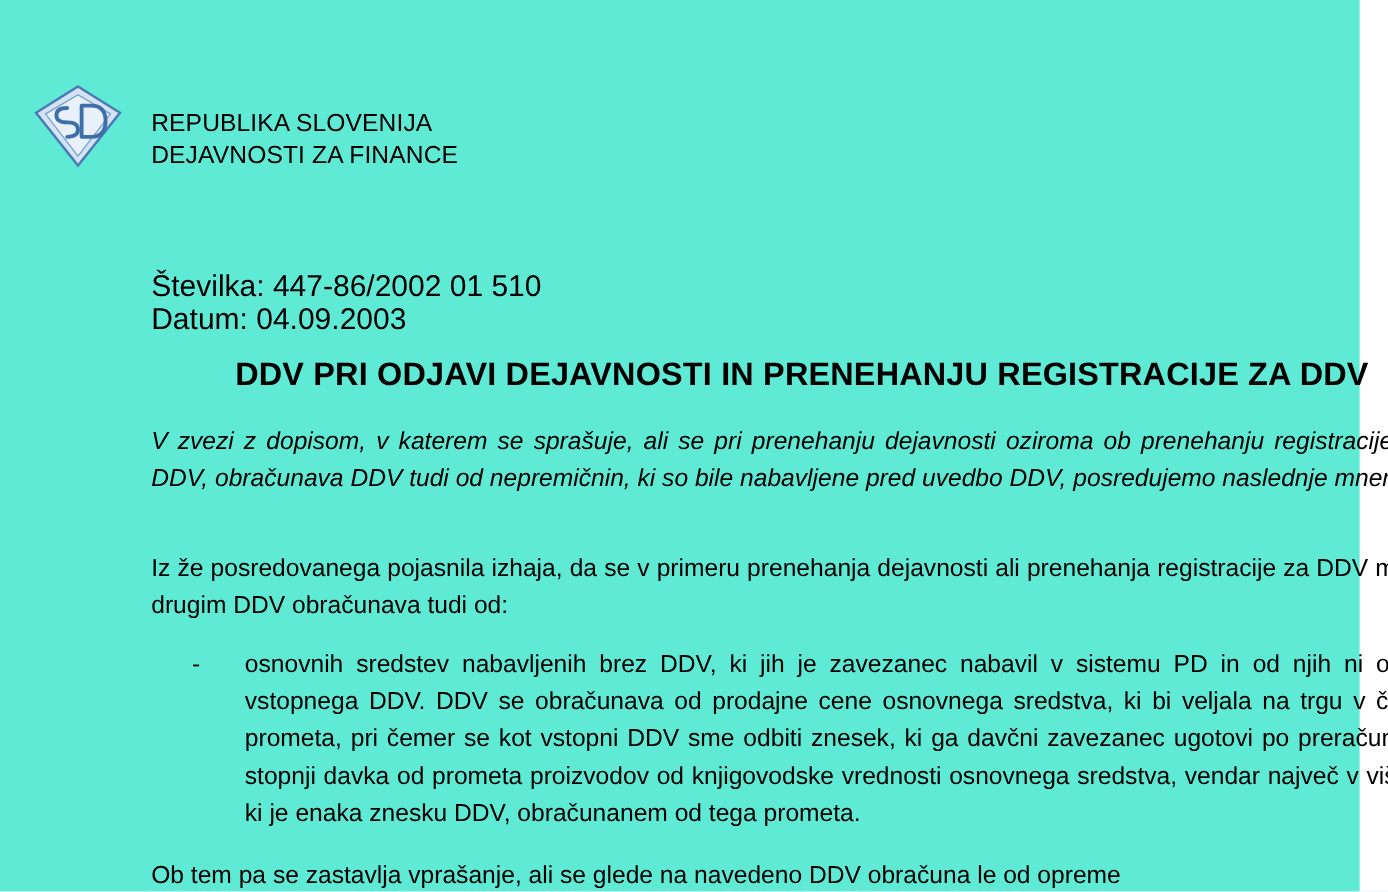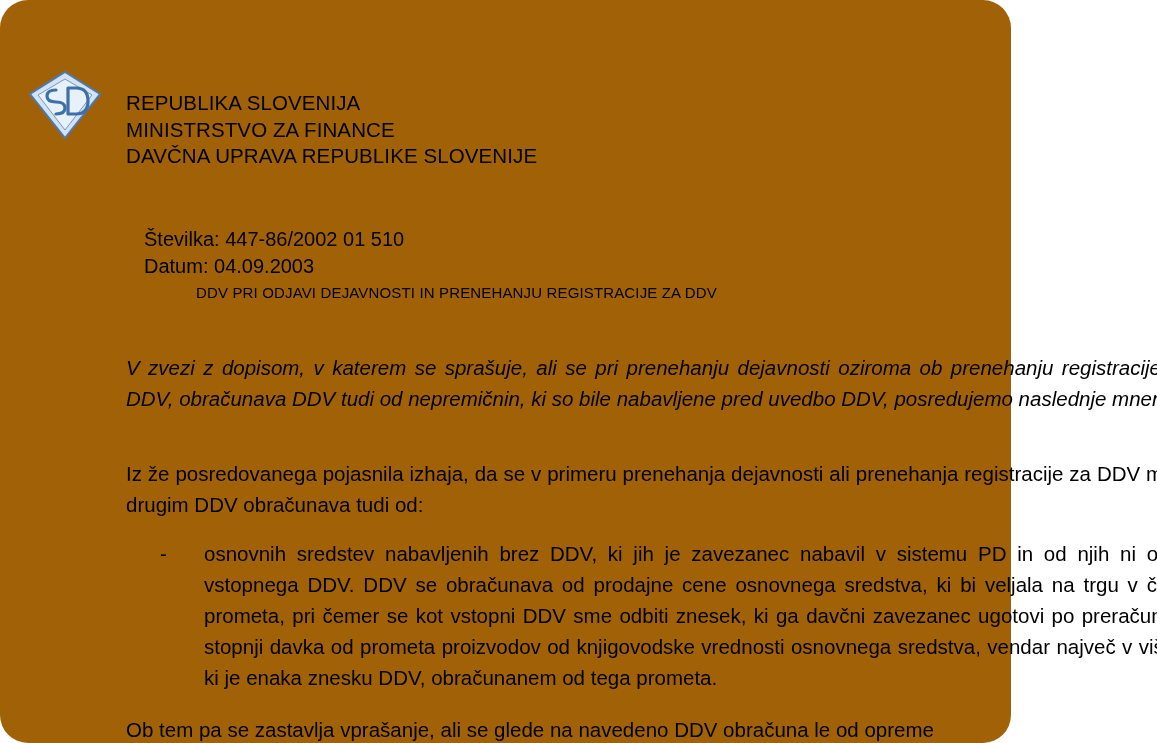--- a/index.html
+++ b/index.html
@@ -9,24 +9,23 @@
   }
   body {
     width: 1157px;
     height: 743px;
     overflow: hidden;
     font-family: "Liberation Sans", sans-serif;
     color: #000000;
   }
   .page {
     position: relative;
-    width: 1011px;
+    width: 1133px;
     height: 743px;
-    background: #a16207;
-    border-radius: 28px;
+    background: #5eead4;
   }
 
   
   .letterhead {
     position: absolute;
     left: 0;
     top: 62px;
     width: 1157px;
   }
   .logo {
@@ -45,35 +44,35 @@
     letter-spacing: 0.1px;
     white-space: nowrap;
   }
   .org-line {
     display: block;
   }
 
   
   .ref-block {
     position: absolute;
-    left: 144px;
+    left: 126px;
     top: 226px;
-    font-size: 20px;
+    font-size: 25px;
     line-height: 27px;
     white-space: nowrap;
   }
   .ref-line { display: block; }
 
   
   .doc-title {
     position: absolute;
     left: 196px;
-    top: 284px;
-    font-size: 15px;
-    font-weight: normal;
+    top: 297px;
+    font-size: 27px;
+    font-weight: bold;
     letter-spacing: 0.15px;
     white-space: nowrap;
   }
 
   
   .intro {
     position: absolute;
     left: 126px;
     top: 352px;
     width: 1065px;
@@ -135,22 +134,21 @@
       <svg width="78" height="70" viewBox="0 0 78 70" xmlns="http://www.w3.org/2000/svg">
         <polygon points="39,2 74,24 39,68 4,24" fill="#d3e3f4" stroke="#4a7ab5" stroke-width="2"></polygon>
         <polygon points="39,9 66,25 39,60 12,25" fill="#e8f1fa" stroke="#6d98c9" stroke-width="1"></polygon>
         <path d="M30 20 q-9 0 -9 6 q0 6 9 6 q9 0 9 6 q0 6 -9 6" fill="none" stroke="#3f6fa8" stroke-width="3.2" stroke-linecap="round"></path>
         <path d="M42 18 h8 q12 0 12 13 q0 13 -12 13 h-8 z" fill="none" stroke="#3f6fa8" stroke-width="3.2" stroke-linejoin="round"></path>
       </svg>
     </div>
 
     <div class="org-block">
       <span class="org-line">REPUBLIKA SLOVENIJA</span>
-      <span class="org-line">MINISTRSTVO ZA FINANCE</span>
-      <span class="org-line">DAVČNA UPRAVA REPUBLIKE SLOVENIJE</span>
+      <span class="org-line">DEJAVNOSTI ZA FINANCE</span>
     </div>
 
   </div>
 
   <div class="ref-block">
     <span class="ref-line">Številka: 447-86/2002 01 510</span>
     <span class="ref-line">Datum: 04.09.2003</span>
   </div>
 
   <div class="doc-title">DDV PRI ODJAVI DEJAVNOSTI IN PRENEHANJU REGISTRACIJE ZA DDV</div>

